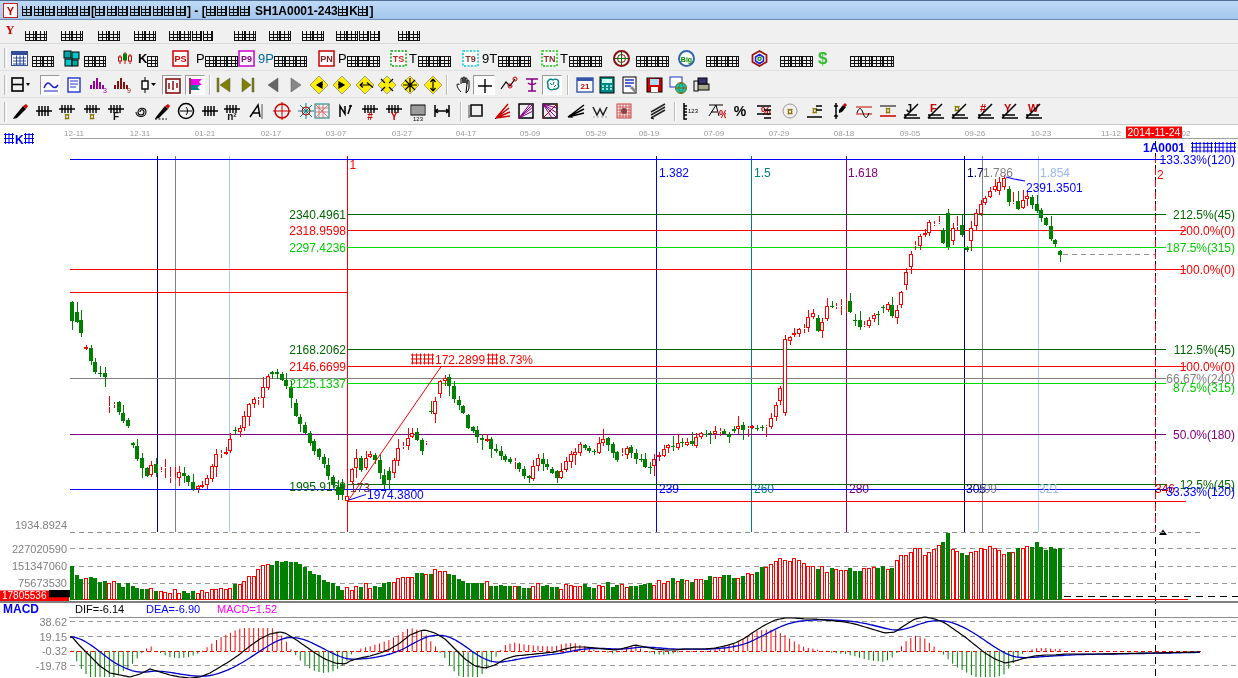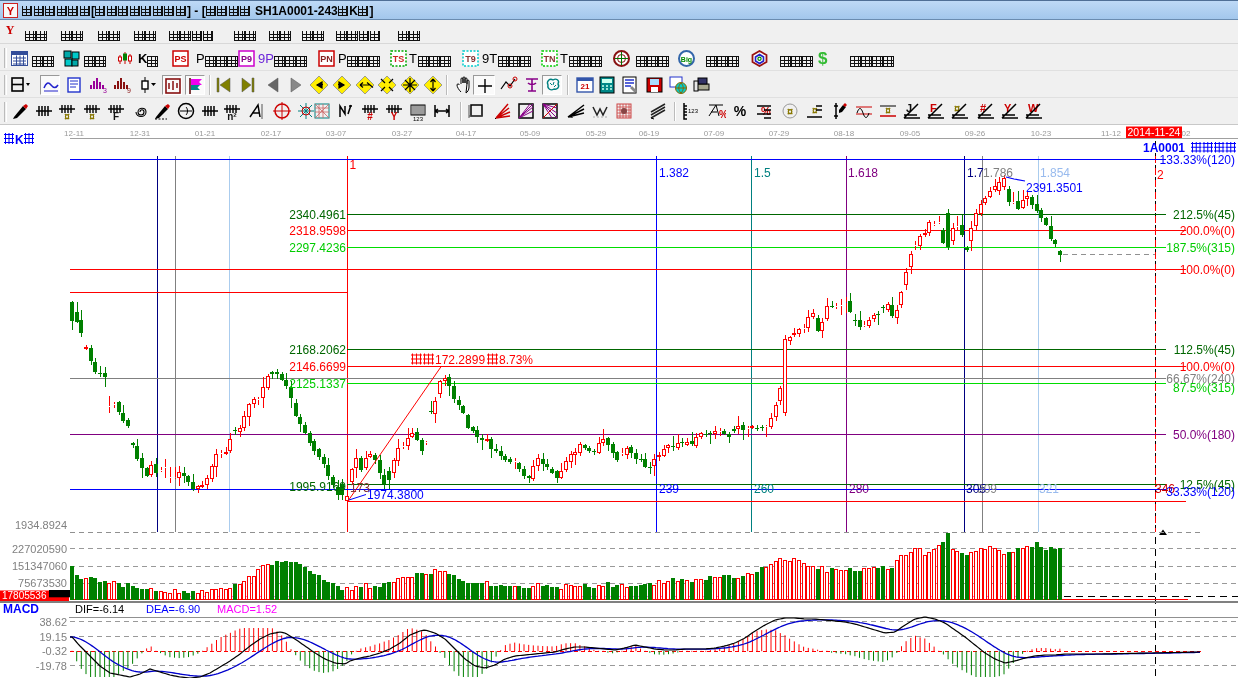--- a/index.html
+++ b/index.html
@@ -1198,21 +1198,21 @@
     <path d="M8.5 4.5 L12.5 7 L12.5 11 L8.5 13.5 L4.5 11 L4.5 7 Z" fill="none" stroke="#2222cc" stroke-width="1.6"></path>
     <circle cx="8.5" cy="8.8" r="1.6" fill="none" stroke="#008800" stroke-width="1.2"></circle>
   </svg>
 <div style="position:absolute;left:818px;top:48px;width:14px;height:18px;color:#33bb33;font:bold 17px 'Liberation Sans'">$</div>
 <div style="position:absolute;left:32px;top:51px"><i style="display:inline-block;width:10.5px;height:11px;margin-right:0.5px;vertical-align:-1px;background:repeating-linear-gradient(0deg,#111 0 1px,transparent 1px 3.2px),repeating-linear-gradient(90deg,#111 0 1px,transparent 1px 4px);border-right:1px solid #111"></i><i style="display:inline-block;width:10.5px;height:11px;margin-right:0.5px;vertical-align:-1px;background:repeating-linear-gradient(0deg,#111 0 1px,transparent 1px 3.2px),repeating-linear-gradient(90deg,#111 0 1px,transparent 1px 4px);border-right:1px solid #111"></i></div>
 <div style="position:absolute;left:84px;top:51px"><i style="display:inline-block;width:10.5px;height:11px;margin-right:0.5px;vertical-align:-1px;background:repeating-linear-gradient(0deg,#111 0 1px,transparent 1px 3.2px),repeating-linear-gradient(90deg,#111 0 1px,transparent 1px 4px);border-right:1px solid #111"></i><i style="display:inline-block;width:10.5px;height:11px;margin-right:0.5px;vertical-align:-1px;background:repeating-linear-gradient(0deg,#111 0 1px,transparent 1px 3.2px),repeating-linear-gradient(90deg,#111 0 1px,transparent 1px 4px);border-right:1px solid #111"></i></div>
 <div style="position:absolute;left:138px;top:50px;font:bold 13px 'Liberation Sans';color:#000">K</div>
 <div style="position:absolute;left:147px;top:51px"><i style="display:inline-block;width:10.5px;height:11px;margin-right:0px;vertical-align:-1px;background:repeating-linear-gradient(0deg,#111 0 1px,transparent 1px 3.2px),repeating-linear-gradient(90deg,#111 0 1px,transparent 1px 4px);border-right:1px solid #111"></i></div>
 <div style="position:absolute;left:196px;top:50px;font:13px 'Liberation Sans';color:#000">P</div>
 <div style="position:absolute;left:205px;top:51px"><i style="display:inline-block;width:10.5px;height:11px;margin-right:0.5px;vertical-align:-1px;background:repeating-linear-gradient(0deg,#111 0 1px,transparent 1px 3.2px),repeating-linear-gradient(90deg,#111 0 1px,transparent 1px 4px);border-right:1px solid #111"></i><i style="display:inline-block;width:10.5px;height:11px;margin-right:0.5px;vertical-align:-1px;background:repeating-linear-gradient(0deg,#111 0 1px,transparent 1px 3.2px),repeating-linear-gradient(90deg,#111 0 1px,transparent 1px 4px);border-right:1px solid #111"></i><i style="display:inline-block;width:10.5px;height:11px;margin-right:0.5px;vertical-align:-1px;background:repeating-linear-gradient(0deg,#111 0 1px,transparent 1px 3.2px),repeating-linear-gradient(90deg,#111 0 1px,transparent 1px 4px);border-right:1px solid #111"></i></div>
-<div style="position:absolute;left:258px;top:50px;font:13px 'Liberation Sans';color:#6d28d9">9P</div>
+<div style="position:absolute;left:258px;top:50px;font:13px 'Liberation Sans';color:#0369a1">9P</div>
 <div style="position:absolute;left:274px;top:51px"><i style="display:inline-block;width:10.5px;height:11px;margin-right:0.5px;vertical-align:-1px;background:repeating-linear-gradient(0deg,#111 0 1px,transparent 1px 3.2px),repeating-linear-gradient(90deg,#111 0 1px,transparent 1px 4px);border-right:1px solid #111"></i><i style="display:inline-block;width:10.5px;height:11px;margin-right:0.5px;vertical-align:-1px;background:repeating-linear-gradient(0deg,#111 0 1px,transparent 1px 3.2px),repeating-linear-gradient(90deg,#111 0 1px,transparent 1px 4px);border-right:1px solid #111"></i><i style="display:inline-block;width:10.5px;height:11px;margin-right:0.5px;vertical-align:-1px;background:repeating-linear-gradient(0deg,#111 0 1px,transparent 1px 3.2px),repeating-linear-gradient(90deg,#111 0 1px,transparent 1px 4px);border-right:1px solid #111"></i></div>
 <div style="position:absolute;left:338px;top:50px;font:13px 'Liberation Sans';color:#000">P</div>
 <div style="position:absolute;left:347px;top:51px"><i style="display:inline-block;width:10.5px;height:11px;margin-right:0.5px;vertical-align:-1px;background:repeating-linear-gradient(0deg,#111 0 1px,transparent 1px 3.2px),repeating-linear-gradient(90deg,#111 0 1px,transparent 1px 4px);border-right:1px solid #111"></i><i style="display:inline-block;width:10.5px;height:11px;margin-right:0.5px;vertical-align:-1px;background:repeating-linear-gradient(0deg,#111 0 1px,transparent 1px 3.2px),repeating-linear-gradient(90deg,#111 0 1px,transparent 1px 4px);border-right:1px solid #111"></i><i style="display:inline-block;width:10.5px;height:11px;margin-right:0.5px;vertical-align:-1px;background:repeating-linear-gradient(0deg,#111 0 1px,transparent 1px 3.2px),repeating-linear-gradient(90deg,#111 0 1px,transparent 1px 4px);border-right:1px solid #111"></i></div>
 <div style="position:absolute;left:409px;top:50px;font:13px 'Liberation Sans';color:#000">T</div>
 <div style="position:absolute;left:418px;top:51px"><i style="display:inline-block;width:10.5px;height:11px;margin-right:0.5px;vertical-align:-1px;background:repeating-linear-gradient(0deg,#111 0 1px,transparent 1px 3.2px),repeating-linear-gradient(90deg,#111 0 1px,transparent 1px 4px);border-right:1px solid #111"></i><i style="display:inline-block;width:10.5px;height:11px;margin-right:0.5px;vertical-align:-1px;background:repeating-linear-gradient(0deg,#111 0 1px,transparent 1px 3.2px),repeating-linear-gradient(90deg,#111 0 1px,transparent 1px 4px);border-right:1px solid #111"></i><i style="display:inline-block;width:10.5px;height:11px;margin-right:0.5px;vertical-align:-1px;background:repeating-linear-gradient(0deg,#111 0 1px,transparent 1px 3.2px),repeating-linear-gradient(90deg,#111 0 1px,transparent 1px 4px);border-right:1px solid #111"></i></div>
 <div style="position:absolute;left:482px;top:50px;font:13px 'Liberation Sans';color:#000">9T</div>
 <div style="position:absolute;left:498px;top:51px"><i style="display:inline-block;width:10.5px;height:11px;margin-right:0.5px;vertical-align:-1px;background:repeating-linear-gradient(0deg,#111 0 1px,transparent 1px 3.2px),repeating-linear-gradient(90deg,#111 0 1px,transparent 1px 4px);border-right:1px solid #111"></i><i style="display:inline-block;width:10.5px;height:11px;margin-right:0.5px;vertical-align:-1px;background:repeating-linear-gradient(0deg,#111 0 1px,transparent 1px 3.2px),repeating-linear-gradient(90deg,#111 0 1px,transparent 1px 4px);border-right:1px solid #111"></i><i style="display:inline-block;width:10.5px;height:11px;margin-right:0.5px;vertical-align:-1px;background:repeating-linear-gradient(0deg,#111 0 1px,transparent 1px 3.2px),repeating-linear-gradient(90deg,#111 0 1px,transparent 1px 4px);border-right:1px solid #111"></i></div>
 <div style="position:absolute;left:560px;top:50px;font:13px 'Liberation Sans';color:#000">T</div>
 <div style="position:absolute;left:569px;top:51px"><i style="display:inline-block;width:10.5px;height:11px;margin-right:0.5px;vertical-align:-1px;background:repeating-linear-gradient(0deg,#111 0 1px,transparent 1px 3.2px),repeating-linear-gradient(90deg,#111 0 1px,transparent 1px 4px);border-right:1px solid #111"></i><i style="display:inline-block;width:10.5px;height:11px;margin-right:0.5px;vertical-align:-1px;background:repeating-linear-gradient(0deg,#111 0 1px,transparent 1px 3.2px),repeating-linear-gradient(90deg,#111 0 1px,transparent 1px 4px);border-right:1px solid #111"></i><i style="display:inline-block;width:10.5px;height:11px;margin-right:0.5px;vertical-align:-1px;background:repeating-linear-gradient(0deg,#111 0 1px,transparent 1px 3.2px),repeating-linear-gradient(90deg,#111 0 1px,transparent 1px 4px);border-right:1px solid #111"></i></div>
 <div style="position:absolute;left:636px;top:51px"><i style="display:inline-block;width:10.5px;height:11px;margin-right:0.5px;vertical-align:-1px;background:repeating-linear-gradient(0deg,#111 0 1px,transparent 1px 3.2px),repeating-linear-gradient(90deg,#111 0 1px,transparent 1px 4px);border-right:1px solid #111"></i><i style="display:inline-block;width:10.5px;height:11px;margin-right:0.5px;vertical-align:-1px;background:repeating-linear-gradient(0deg,#111 0 1px,transparent 1px 3.2px),repeating-linear-gradient(90deg,#111 0 1px,transparent 1px 4px);border-right:1px solid #111"></i><i style="display:inline-block;width:10.5px;height:11px;margin-right:0.5px;vertical-align:-1px;background:repeating-linear-gradient(0deg,#111 0 1px,transparent 1px 3.2px),repeating-linear-gradient(90deg,#111 0 1px,transparent 1px 4px);border-right:1px solid #111"></i></div>

